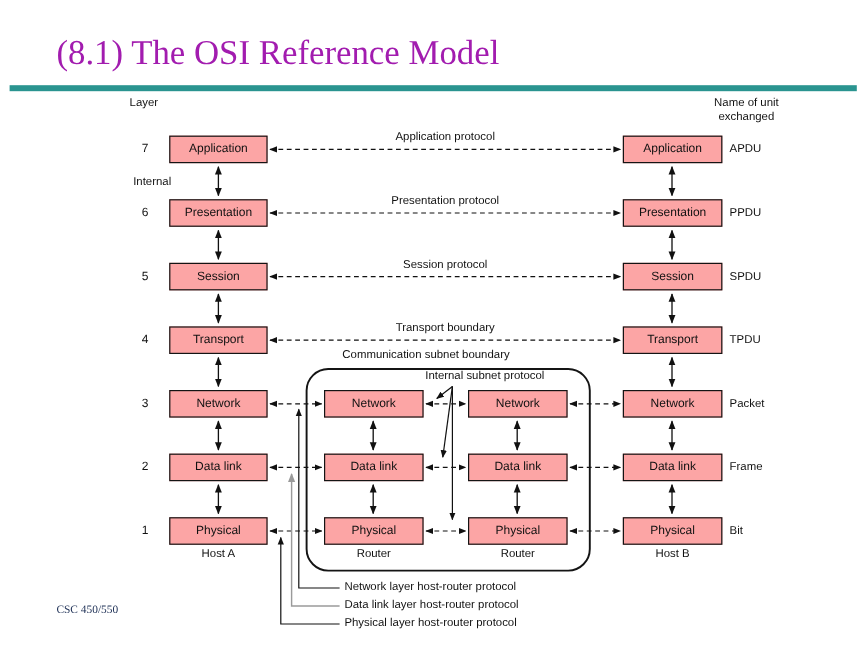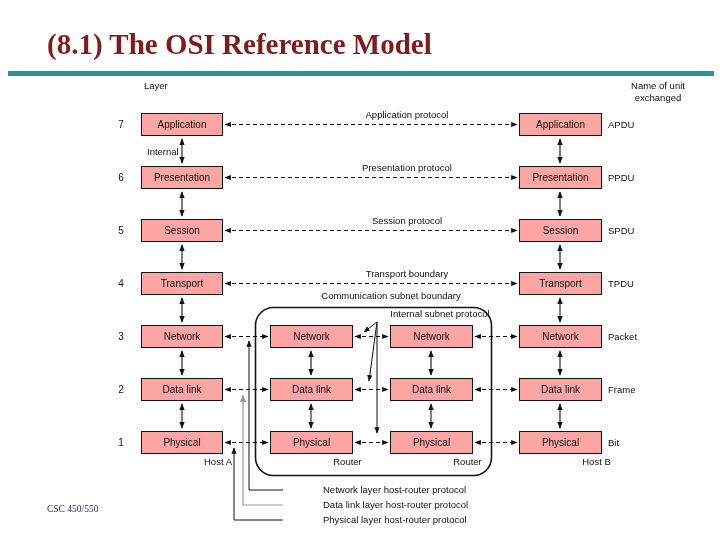--- a/index.html
+++ b/index.html
@@ -1,25 +1,25 @@
 <!DOCTYPE html>
 <html><head>
 <meta charset="utf-8">
 <style>
   html,body{margin:0;padding:0;}
   body{width:720px;height:540px;background:#ffffff;position:relative;overflow:hidden;
        font-family:"Liberation Sans",sans-serif;}
   .abs{position:absolute;}
   .title{position:absolute;left:47px;top:28px;font-family:"Liberation Serif",serif;
-         font-weight:700;font-size:29px;color:#7f1d1d;white-space:nowrap;}
+         font-weight:400;font-size:29px;color:#a21caf;white-space:nowrap;}
   .rule{position:absolute;left:8px;top:71px;width:706px;height:5px;background:#2A9490;}
   .box{position:absolute;box-sizing:border-box;width:82px;height:23px;background:#fca5a5;
        border:1.5px solid #141414;display:flex;align-items:center;justify-content:center;
        font-size:10px;color:#111;white-space:nowrap;}
-  .lbl{position:absolute;font-size:9.5px;color:#111;white-space:nowrap;line-height:12px;margin-left:36px;}
+  .lbl{position:absolute;font-size:9.5px;color:#111;white-space:nowrap;line-height:12px;}
   .ctr{text-align:center;}
   .num{position:absolute;left:110px;width:22px;height:23px;display:flex;align-items:center;
        justify-content:center;font-size:10px;color:#111;}
   .unit{position:absolute;left:608px;height:23px;display:flex;align-items:center;
         font-size:9.5px;color:#111;}
   svg line.dash{stroke:#111;stroke-width:1;stroke-dasharray:4 3;}
   svg line.solid{stroke:#111;stroke-width:1.1;}
   svg .thin{stroke:#111;stroke-width:1;fill:none;}
   svg .grey{stroke:#9a9a9a;stroke-width:1.2;fill:none;}
   .footer{position:absolute;left:47px;top:504px;font-family:"Liberation Serif",serif;

